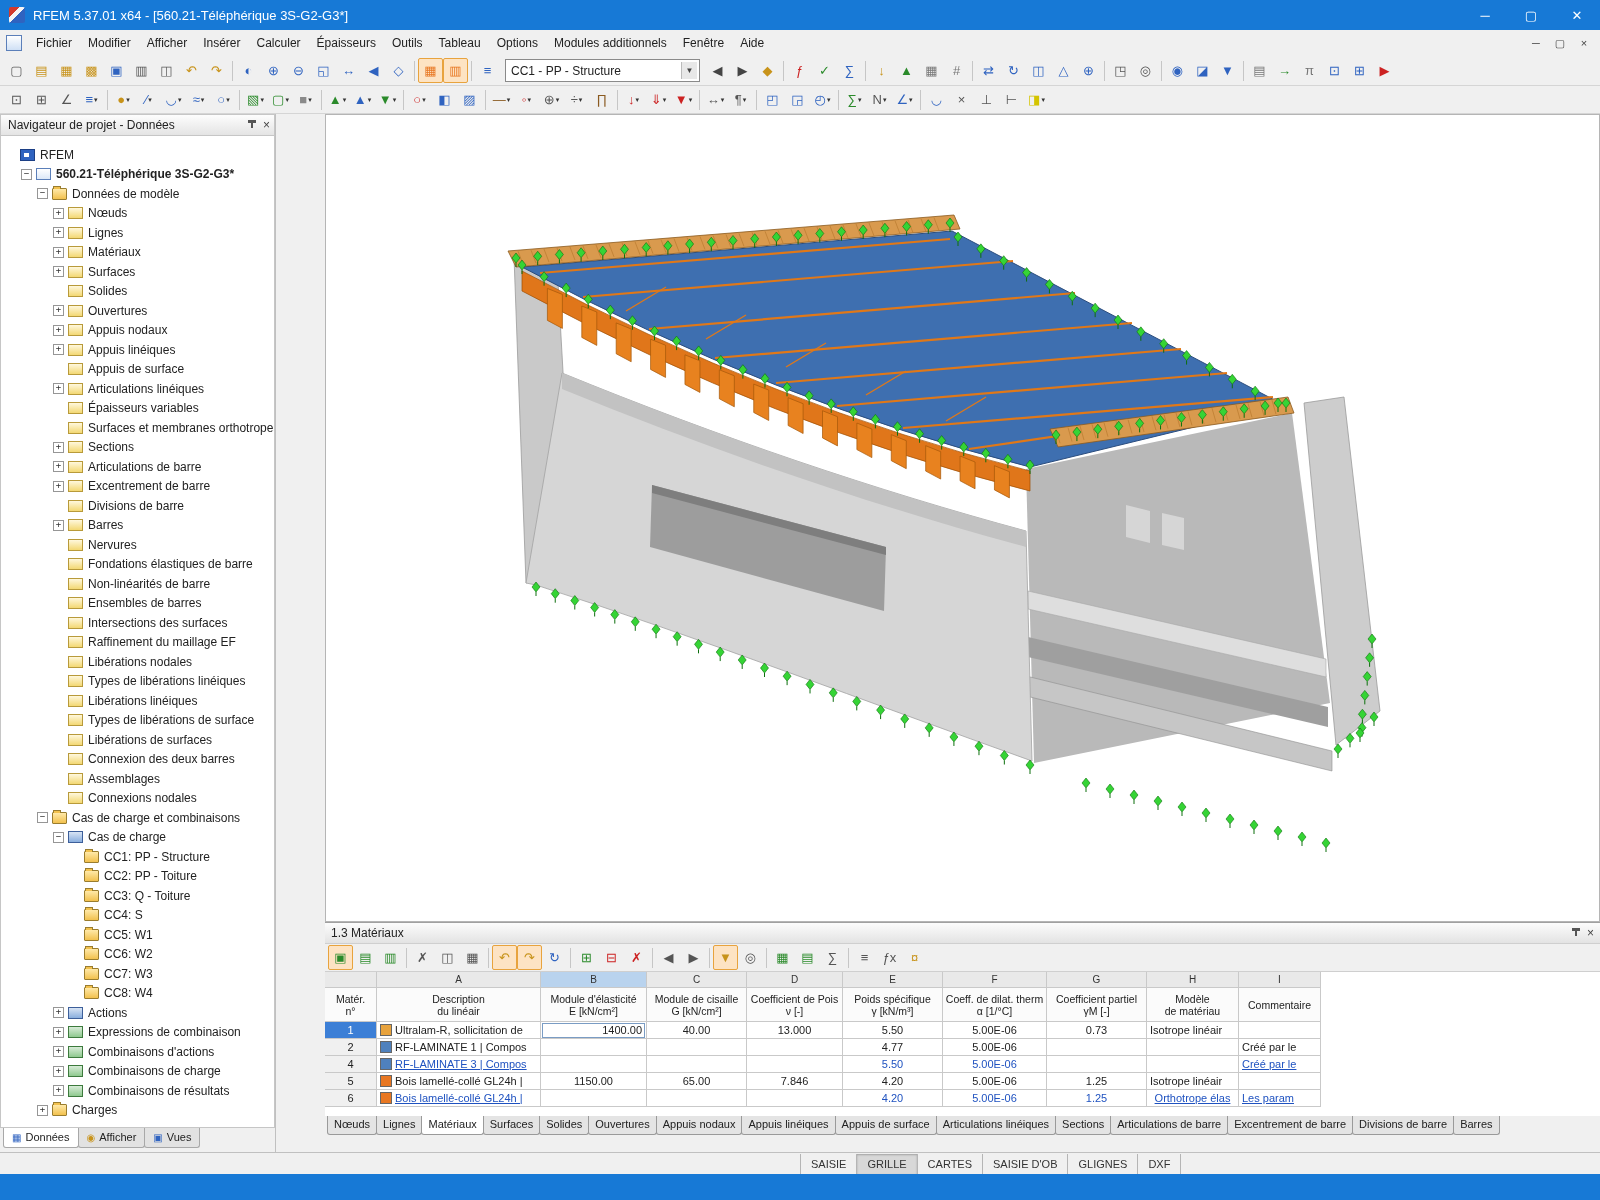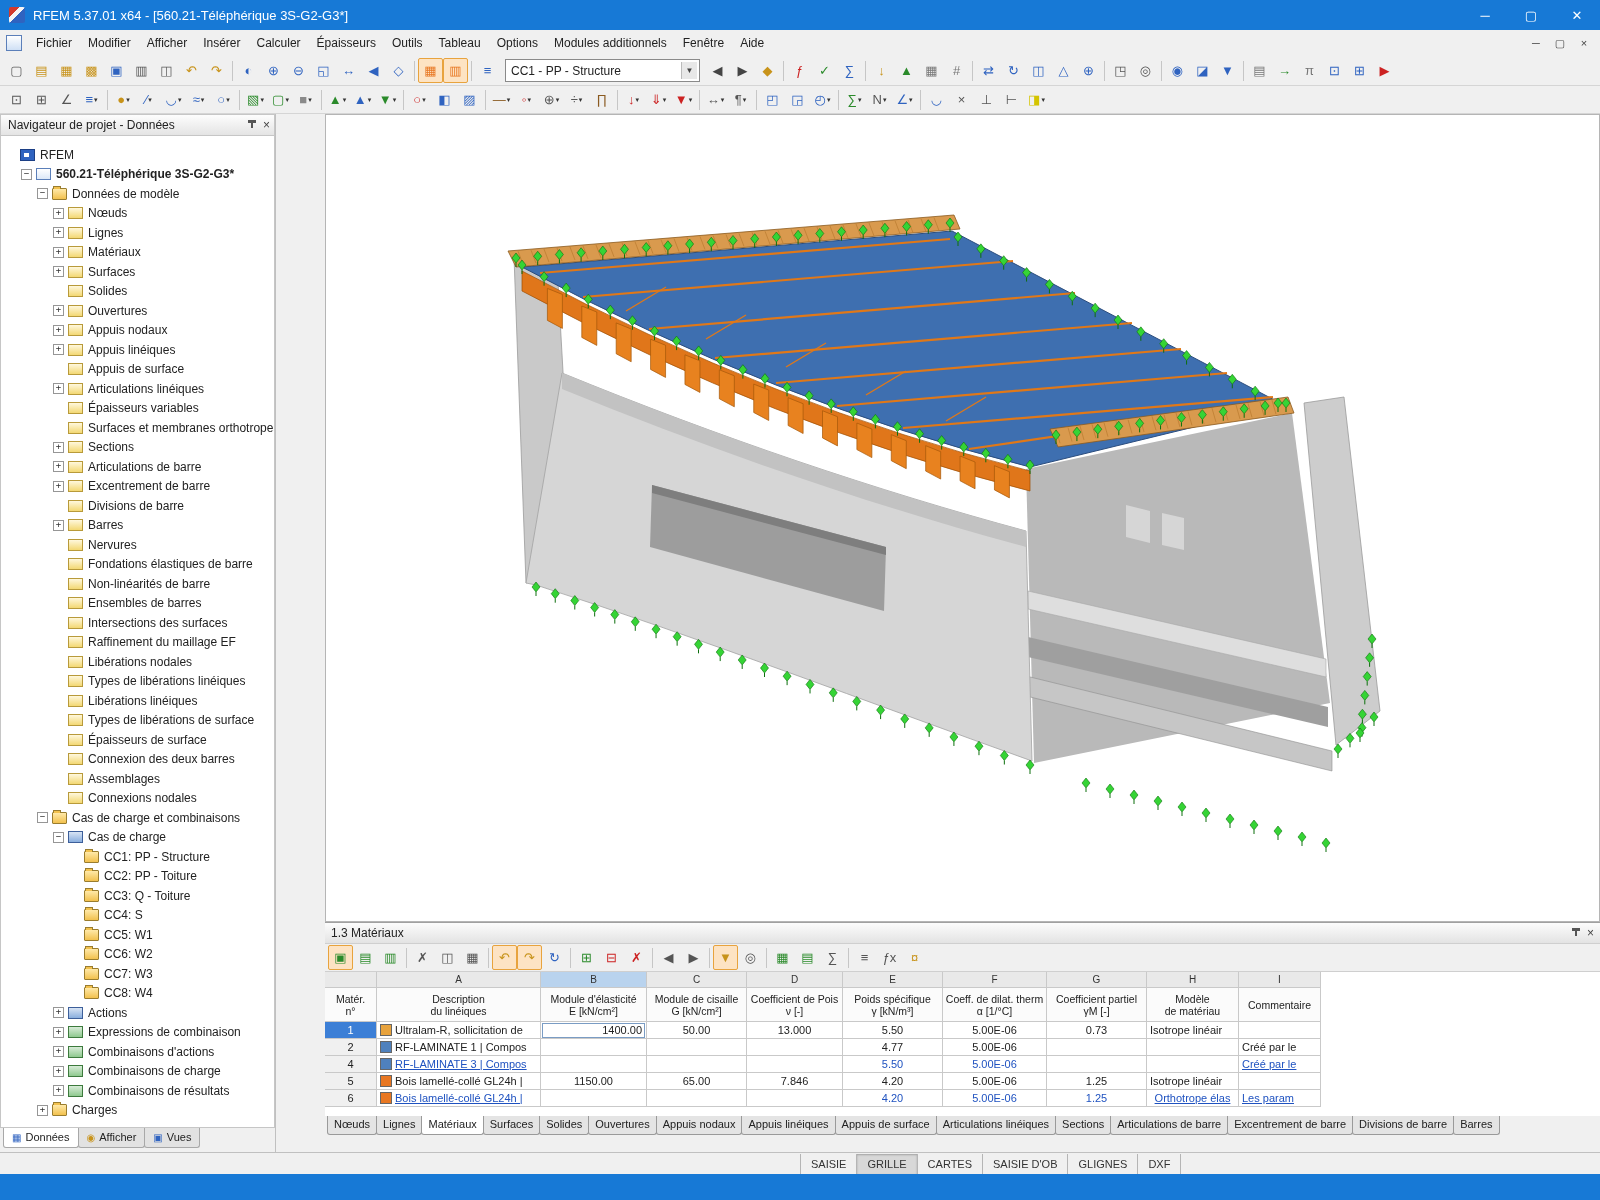--- a/index.html
+++ b/index.html
@@ -611,21 +611,21 @@
         <span class="tlabel">Libérations linéiques</span>
       </div>
       <div class="tree-row" style="padding-left: 52px;">
         <span class="exp none">+</span>
         <span class="ticon leaf"></span>
         <span class="tlabel">Types de libérations de surface</span>
       </div>
       <div class="tree-row" style="padding-left: 52px;">
         <span class="exp none">+</span>
         <span class="ticon leaf"></span>
-        <span class="tlabel">Épaisseurs de surface</span>
+        <span class="tlabel">Libérations de surfaces</span>
       </div>
       <div class="tree-row" style="padding-left: 52px;">
         <span class="exp none">+</span>
         <span class="ticon leaf"></span>
         <span class="tlabel">Connexion des deux barres</span>
       </div>
       <div class="tree-row" style="padding-left: 52px;">
         <span class="exp none">+</span>
         <span class="ticon leaf"></span>
         <span class="tlabel">Assemblages</span>
@@ -1181,21 +1181,21 @@
         <div class="tcell" style="width: 92px;">H</div>
         <div class="tcell" style="width: 82px;">I</div>
       </div>
     <div id="head-row" class="trow headrow">
         <div class="tcell" style="width: 52px;">
           <div>Matér.</div>
           <div>n°</div>
         </div>
         <div class="tcell" style="width: 164px;">
           <div>Description</div>
-          <div>du linéiques</div>
+          <div>du linéair</div>
         </div>
         <div class="tcell" style="width: 106px;">
           <div>Module d'élasticité</div>
           <div>E [kN/cm²]</div>
         </div>
         <div class="tcell" style="width: 100px;">
           <div>Module de cisaille</div>
           <div>G [kN/cm²]</div>
         </div>
         <div class="tcell" style="width: 96px;">
@@ -1227,21 +1227,21 @@
         <div class="trow datarow">
           <div class="tcell numcell sel" style="width: 52px;">1</div>
           <div class="tcell" style="width: 164px;">
             <span class="swatch" style="background: rgb(232, 163, 61);"></span>
             <span>Ultralam-R, sollicitation de</span>
           </div>
           <div class="tcell right" style="width: 106px; padding: 0px 1px;">
             <div class="editwrap">1400.00</div>
           </div>
           <div class="tcell right" style="width: 100px;">
-            <span>50.00</span>
+            <span>40.00</span>
           </div>
           <div class="tcell right" style="width: 96px;">
             <span>13.000</span>
           </div>
           <div class="tcell right" style="width: 100px;">
             <span>5.50</span>
           </div>
           <div class="tcell right" style="width: 104px;">
             <span>5.00E-06</span>
           </div>

